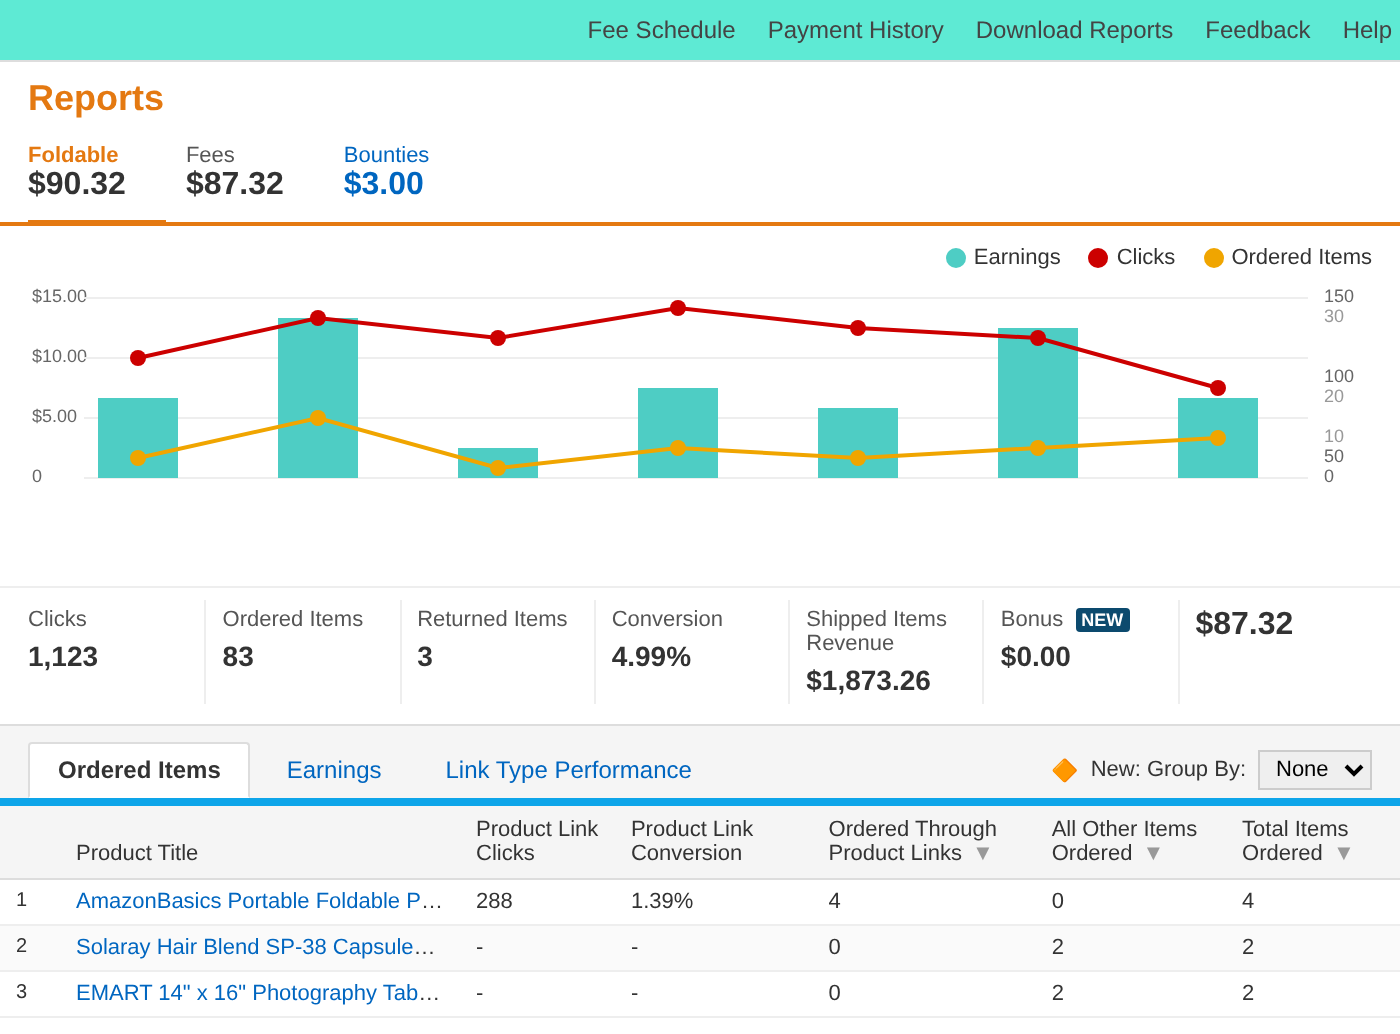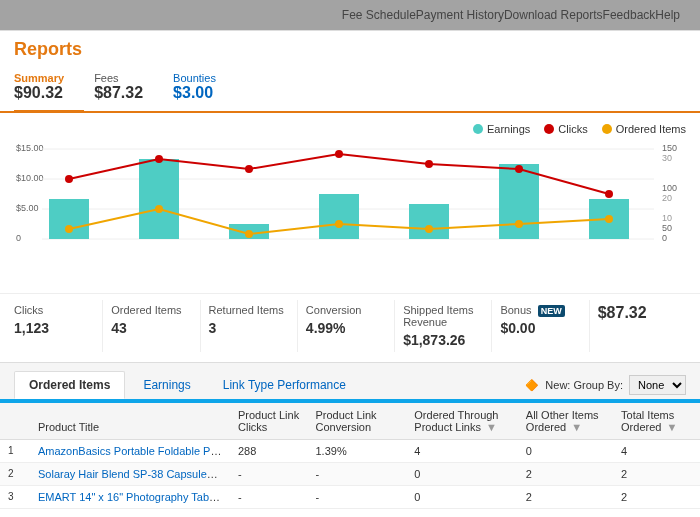--- a/index.html
+++ b/index.html
@@ -1,19 +1,19 @@
 <!DOCTYPE html>
 <html><head>
   <meta charset="utf-8">
   <style>
     * { box-sizing: border-box; margin: 0; padding: 0; }
     body { font-family: Arial, sans-serif; font-size: 12px; color: #333; background: #fff; width: 700px; overflow-x: hidden; }
 
     
-    .top-nav { display: flex; align-items: center; justify-content: flex-end; background: #a3a3a3; border-bottom: 1px solid #ddd; padding: 8px 20px; }
+    .top-nav { display: flex; align-items: center; justify-content: flex-end; background: #5eead4; border-bottom: 1px solid #ddd; padding: 8px 4px; gap: 16px; }
     .top-nav span { font-size: 12px; color: #444; cursor: pointer; }
 
     
     .page-title-bar { padding: 8px 14px 4px; }
     .page-title { color: #e47911; font-size: 18px; font-weight: bold; }
 
     
     .summary-tabs { display: flex; border-bottom: 2px solid #e47911; padding: 0 14px; }
     .summary-tab { padding: 8px 20px 8px 0; margin-right: 10px; cursor: pointer; }
     .summary-tab.active { border-bottom: 3px solid #e47911; margin-bottom: -2px; }
@@ -67,21 +67,21 @@
   <span>Feedback</span>
   <span>Help</span>
 </div>
 
 <div class="page-title-bar">
   <span class="page-title">Reports</span>
 </div>
 
 <div class="summary-tabs">
   <div class="summary-tab active">
-    <div class="tab-label">Summary</div>
+    <div class="tab-label">Foldable</div>
     <div class="tab-value">$90.32</div>
   </div>
   <div class="summary-tab">
     <div class="tab-label">Fees</div>
     <div class="tab-value">$87.32</div>
   </div>
   <div class="summary-tab">
     <div class="tab-label" style="color:#0066c0;">Bounties</div>
     <div class="tab-value blue">$3.00</div>
   </div>
@@ -153,21 +153,21 @@
   </svg>
 </div>
 
 <div class="stats-row">
   <div class="stat-item">
     <div class="stat-label">Clicks</div>
     <div class="stat-value">1,123</div>
   </div>
   <div class="stat-item">
     <div class="stat-label">Ordered Items</div>
-    <div class="stat-value">43</div>
+    <div class="stat-value">83</div>
   </div>
   <div class="stat-item">
     <div class="stat-label">Returned Items</div>
     <div class="stat-value">3</div>
   </div>
   <div class="stat-item">
     <div class="stat-label">Conversion</div>
     <div class="stat-value">4.99%</div>
   </div>
   <div class="stat-item">

